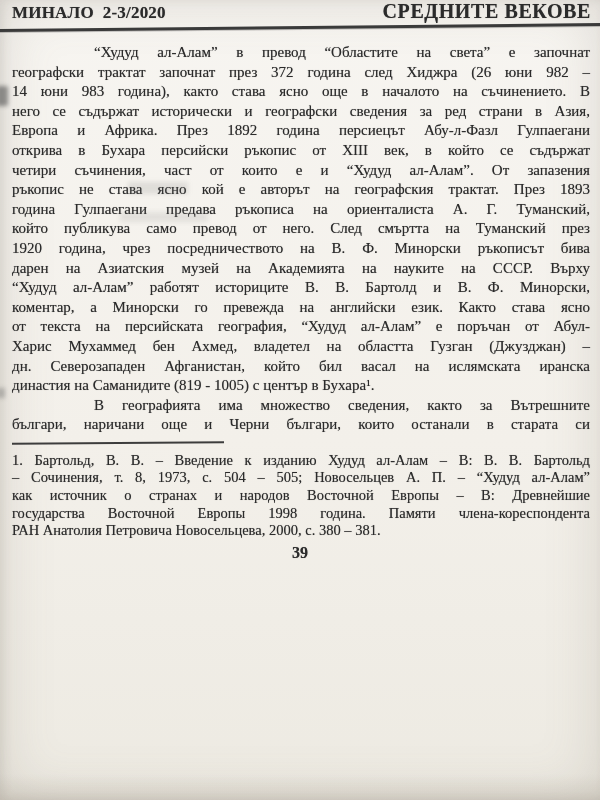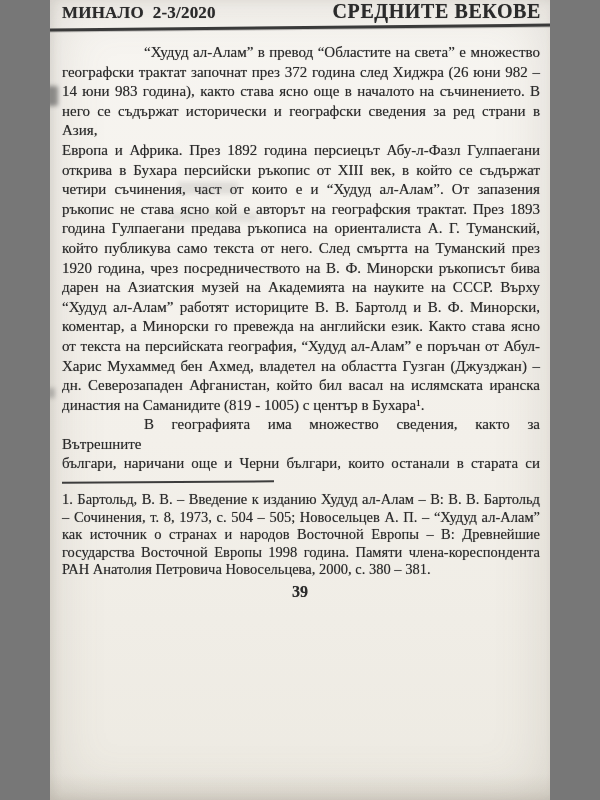--- a/index.html
+++ b/index.html
@@ -1,21 +1,21 @@
 <!DOCTYPE html>
 <html><head>
 <meta charset="utf-8">
 <style>
   html, body {
     margin: 0; padding: 0;
     background: #777;
   }
   .page {
     position: relative;
-    width: 500px; height: 800px;
+    width: 600px; height: 800px;
     margin: 0 auto;
     overflow: hidden;
     background: linear-gradient(180deg, #f7f5f1 0%, #f3f0ea 55%, #edeae2 100%);
     box-shadow: inset 0 0 55px rgba(115,105,88,0.20), inset 4px 0 10px rgba(90,80,70,0.10);
     font-family: "Liberation Serif", "DejaVu Serif", serif;
     color: #2b2b2b;
   }
   .ink { text-shadow: 0 0 0.7px rgba(45,45,45,0.55); }
 
   
@@ -89,30 +89,30 @@
 
   <div class="header">
     <span class="header-left ink">МИНАЛО  2-3/2020</span>
     <span class="header-right ink">СРЕДНИТЕ ВЕКОВЕ</span>
   </div>
   <div class="header-rule"></div>
 
 
   <div class="bodytext ink">
     <div class="para">
-        <div class="tline">“Худуд ал-Алам” в превод “Областите на света” е множество</div>
+        <div class="tline">“Худуд ал-Алам” в превод “Областите на света” е започнат</div>
         <div class="tline">географски трактат започнат през 372 година след Хиджра (26 юни 982 –</div>
         <div class="tline">14 юни 983 година), както става ясно още в началото на съчинението. В</div>
         <div class="tline">него се съдържат исторически и географски сведения за ред страни в Азия,</div>
         <div class="tline">Европа и Африка. През 1892 година персиецът Абу-л-Фазл Гулпаегани</div>
         <div class="tline">открива в Бухара персийски ръкопис от XIII век, в който се съдържат</div>
         <div class="tline">четири съчинения, част от които е и “Худуд ал-Алам”. От запазения</div>
         <div class="tline">ръкопис не става ясно кой е авторът на географския трактат. През 1893</div>
         <div class="tline">година Гулпаегани предава ръкописа на ориенталиста А. Г. Туманский,</div>
-        <div class="tline">който публикува само текста от него. След смъртта на Туманский през</div>
+        <div class="tline">който публикува само превод от него. След смъртта на Туманский през</div>
         <div class="tline">1920 година, чрез посредничеството на В. Ф. Минорски ръкописът бива</div>
         <div class="tline">дарен на Азиатския музей на Академията на науките на СССР. Върху</div>
         <div class="tline">“Худуд ал-Алам” работят историците В. В. Бартолд и В. Ф. Минорски,</div>
         <div class="tline">коментар, а Минорски го превежда на английски език. Както става ясно</div>
         <div class="tline">от текста на персийската география, “Худуд ал-Алам” е поръчан от Абул-</div>
         <div class="tline">Харис Мухаммед бен Ахмед, владетел на областта Гузган (Джузджан) –</div>
         <div class="tline">дн. Северозападен Афганистан, който бил васал на ислямската иранска</div>
         <div class="tline tline-last">династия на Саманидите (819 - 1005) с център в Бухара¹.</div>
       </div>
     <div class="para para-continues">

